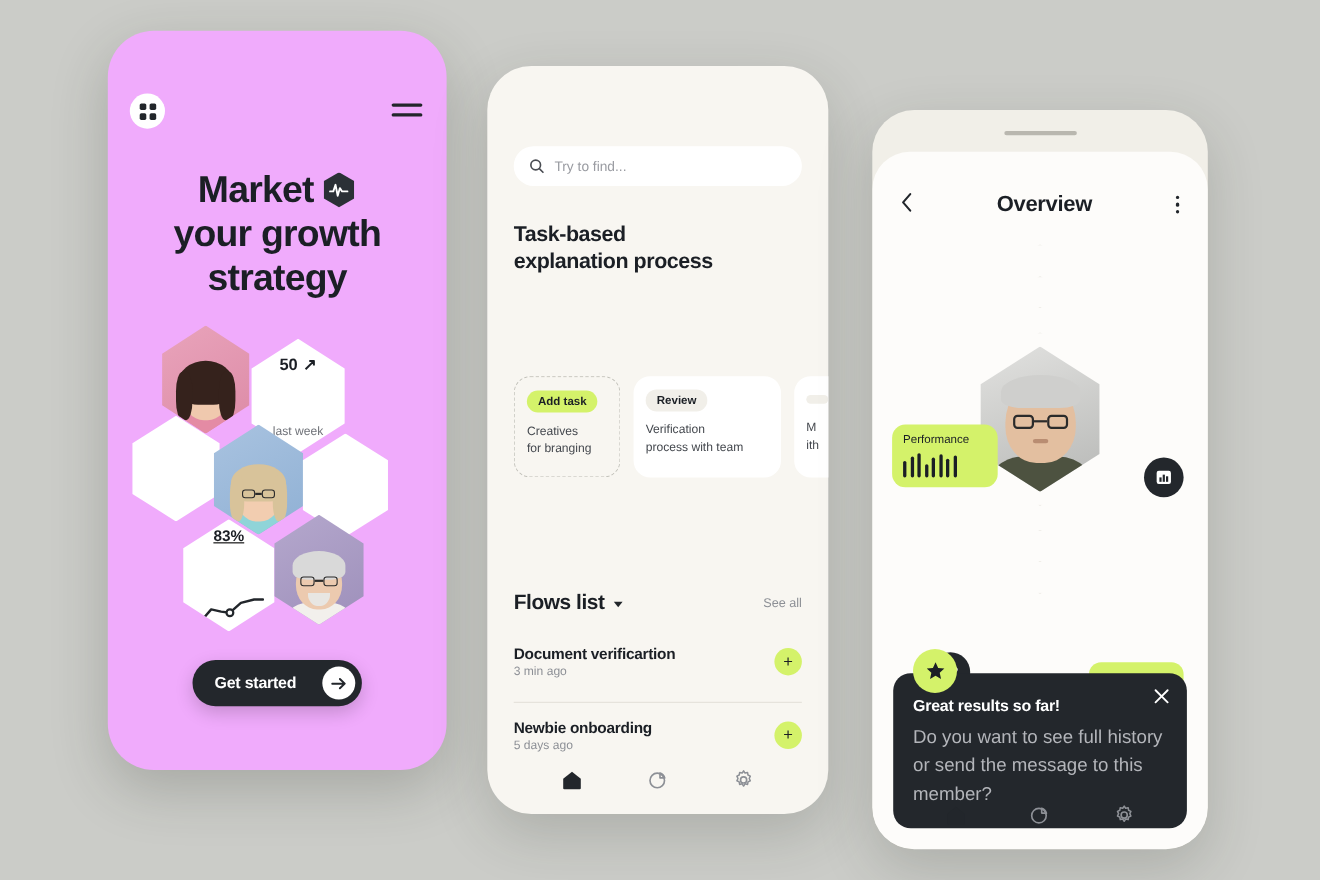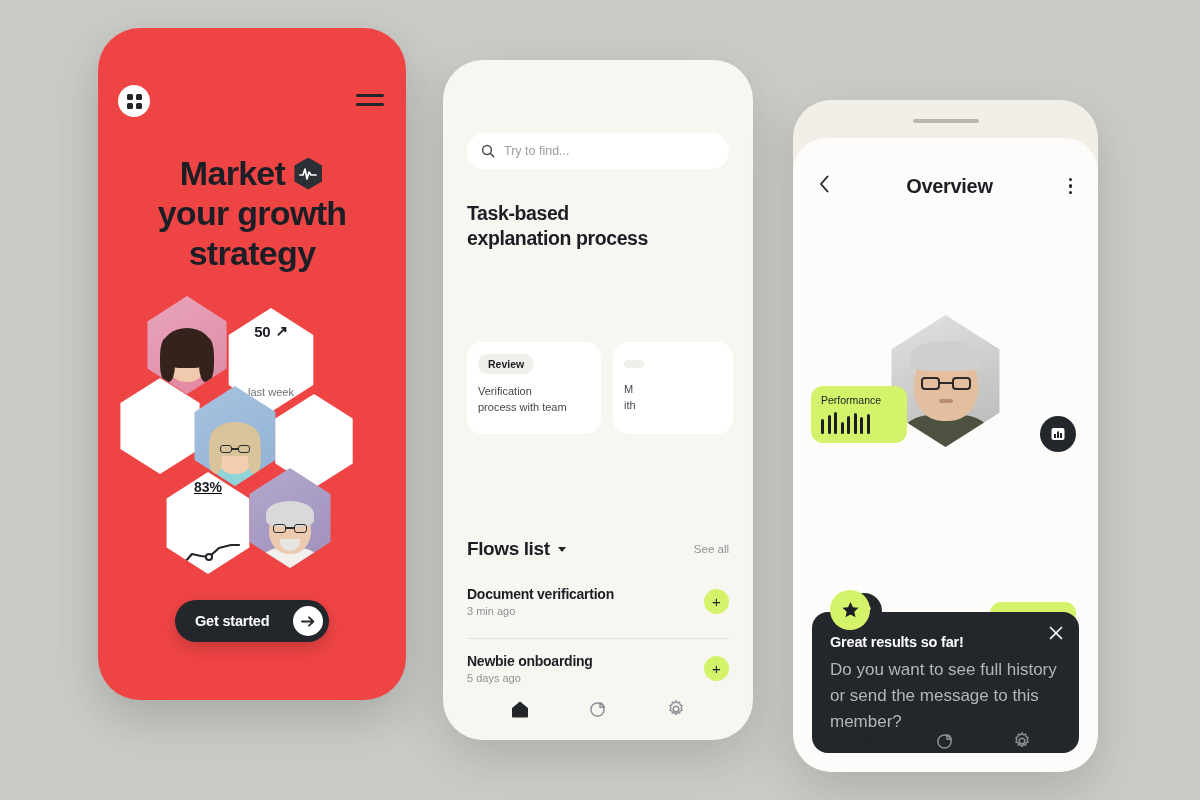--- a/index.html
+++ b/index.html
@@ -17,21 +17,21 @@
   
   .phone {
     position: absolute;
     border-radius: 40px;
     overflow: hidden;
   }
 
   
   #phone1 {
     left: 98px; top: 28px; width: 308px; height: 672px;
-    background: #ef4444;
+    background: #f0abfc;
     box-shadow: 0 18px 50px rgba(40,45,35,0.22);
     border-radius: 42px;
   }
 
   .p1-top { position: absolute; top: 0; left: 0; right: 0; height: 90px; }
 
   .grid-btn {
     position: absolute; left: 20px; top: 57px;
     width: 32px; height: 32px; border-radius: 50%;
     background: #ffffff;
@@ -390,20 +390,26 @@
         <span class="ph">Try to find...</span>
       </div>
 
       <div class="p2-title">
         <span>Task-based</span><br>
         <span>explanation process</span>
       </div>
     </div>
 
     <div class="task-strip">
+      <div class="task-card dashed">
+        <span class="chip lime">Add task</span>
+        <div class="task-desc">
+          <span>Creatives</span><br><span>for branging</span>
+        </div>
+      </div>
       <div class="task-card" style="width:134px;">
         <span class="chip grey">Review</span>
         <div class="task-desc">
           <span>Verification</span><br><span>process with team</span>
         </div>
       </div>
       <div class="task-card" style="width:120px;">
         <span class="chip grey"></span>
         <div class="task-desc">
           <span>M</span><br><span>ith</span>

